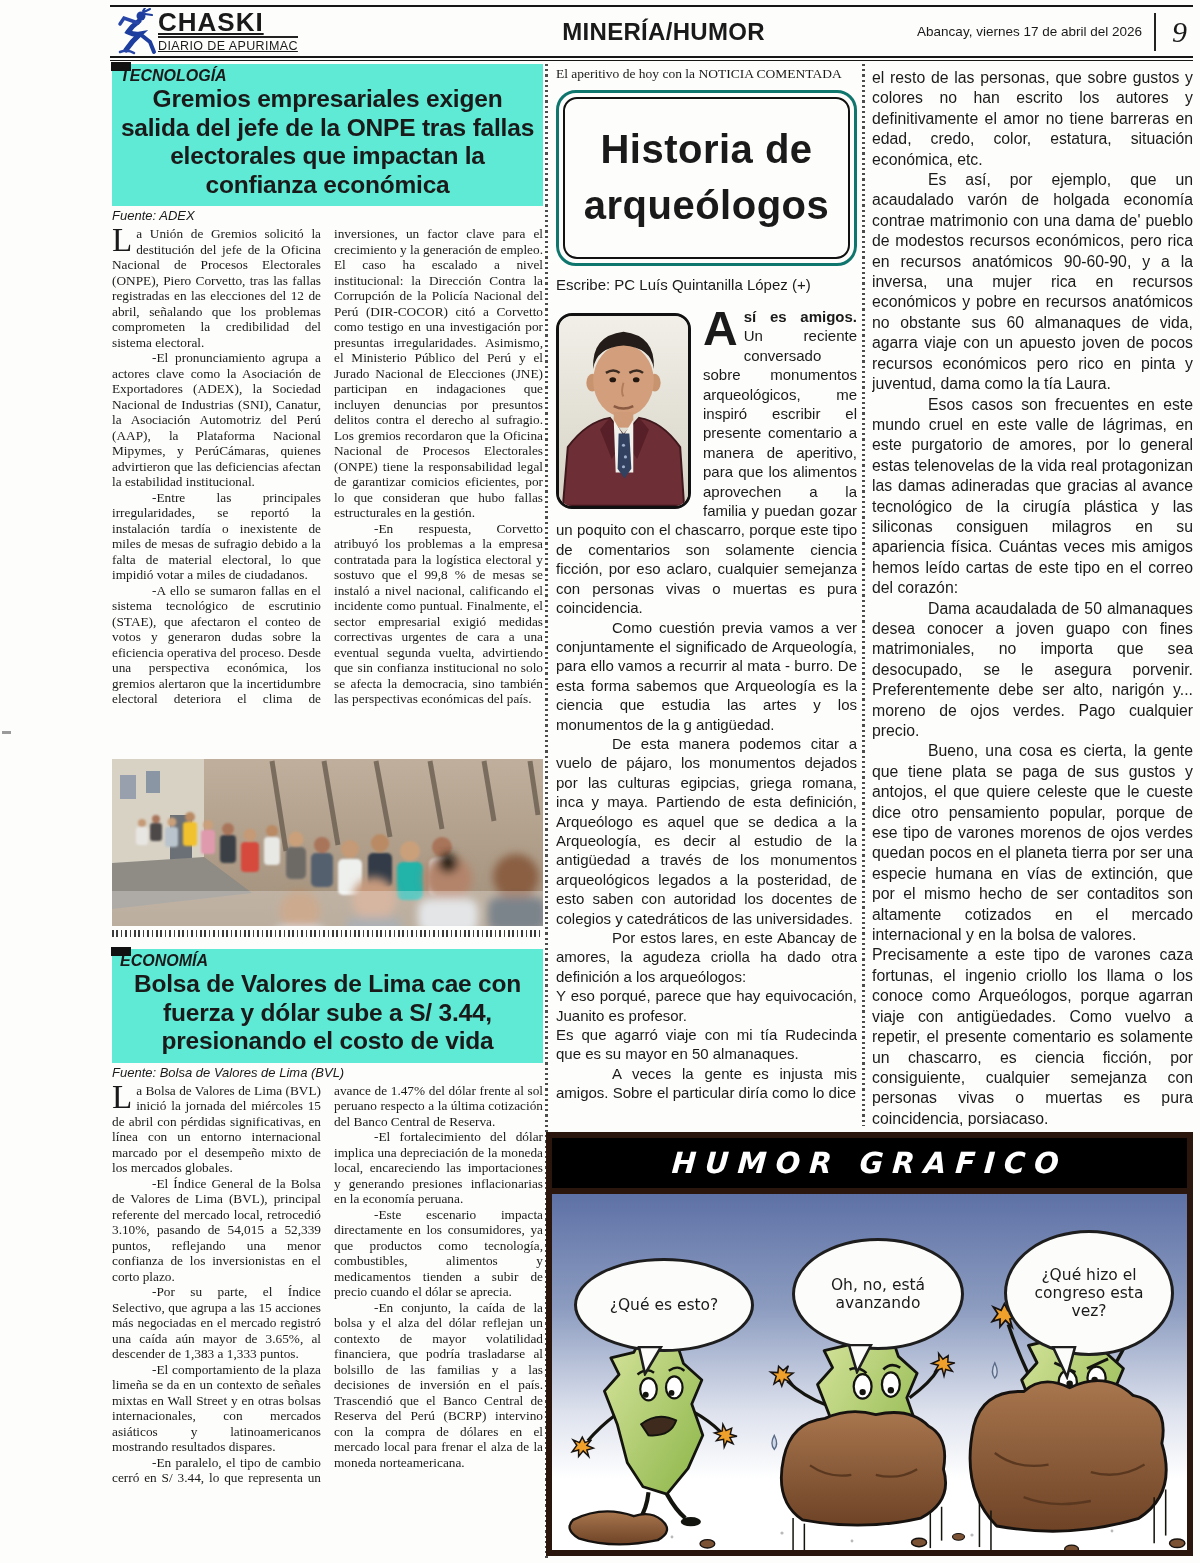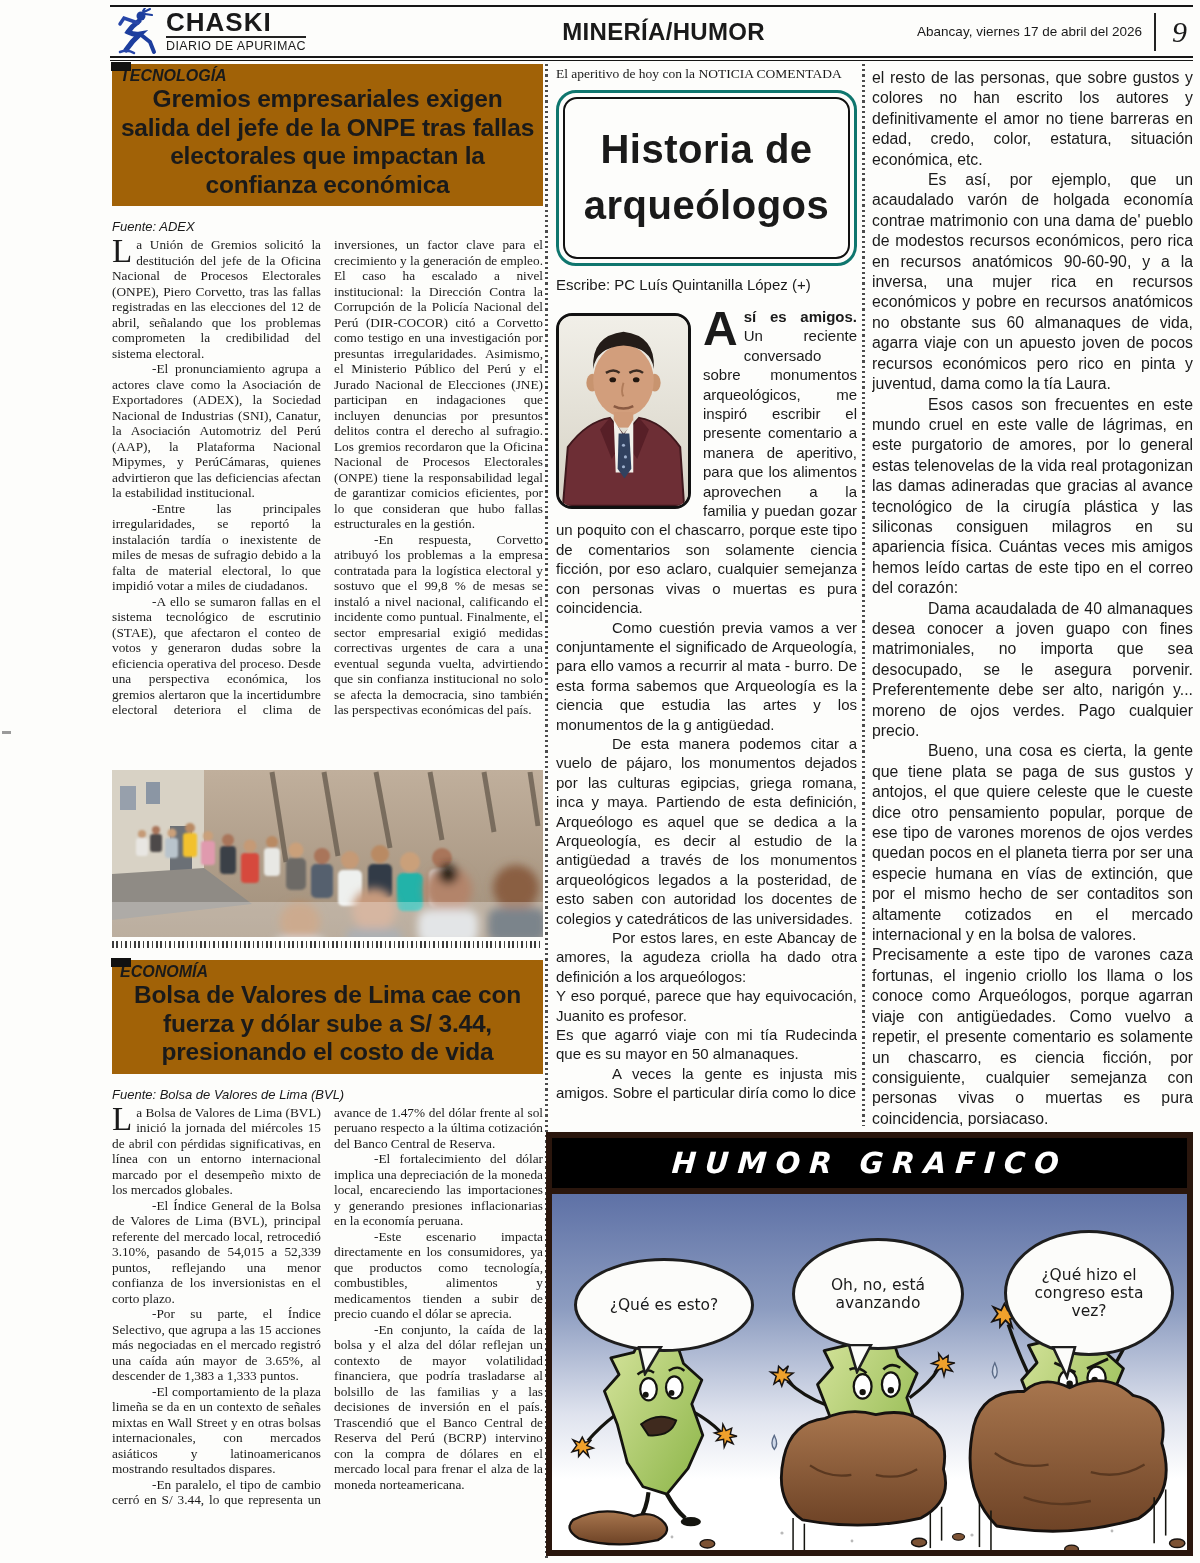--- a/index.html
+++ b/index.html
@@ -10,44 +10,44 @@
     font-family:"Liberation Sans", sans-serif;
   }
 
   
   .header {
     position:absolute; left:110px; top:5px; width:1083px; height:53px;
     border-top:2px solid #161616; border-bottom:2px solid #161616;
     display:flex; align-items:center;
   }
   .header::after { content:""; position:absolute; left:0; right:0; bottom:-5px; height:1px; background:#161616; }
-  .logo { display:flex; align-items:center; gap:8px; width:300px; padding-left:4px; }
+  .logo { display:flex; align-items:center; width:300px; padding-left:4px;text-decoration:underline; }
   .brand-text { display:flex; flex-direction:column; }
   .brand { font-weight:bold; font-size:26px; line-height:25px; letter-spacing:1px; border-bottom:2px solid #222; padding-bottom:1px; }
   .brand-sub { font-size:12.5px; letter-spacing:.4px; margin-top:1px; }
   .section-title { flex:1; text-align:center; font-weight:bold; font-size:24px; letter-spacing:.3px; }
   .head-right { display:flex; align-items:center; }
   .dateline { font-size:13.5px; padding-right:12px; }
   .pagebox { border-left:2px solid #222; height:38px; display:flex; align-items:center; padding:0 6px 0 16px; }
   .pagenum { font-family:"Liberation Serif", serif; font-style:italic; font-size:30px; }
 
   
   .divider { position:absolute; width:3px;
     background-image:repeating-linear-gradient(to bottom,#4c4c4c 0 2.2px, transparent 2.2px 5.2px); }
   #div-left  { left:545px; top:64px; height:1494px; }
   #div-right { left:862px; top:64px; height:1062px; }
   .edge-dash { position:absolute; left:2px; top:731px; width:9px; height:3px; background:#9a9a9a; }
 
   
   .col-left { position:absolute; left:112px; top:64px; width:431px; }
-  .block-head { position:relative; background:#a16207; padding:3px 8px 7px; }
+  .block-head { position:relative; background:#5eead4; padding:3px 8px 7px; }
   .corner-mark { position:absolute; left:-1px; top:-2px; width:20px; height:9px; background:#111; }
   .kicker { font-style:italic; font-weight:bold; font-size:16px; }
   .headline { font-weight:bold; font-size:24.5px; line-height:28.5px; text-align:center; letter-spacing:-.2px; }
-  .fuente { font-style:italic; font-size:13px; line-height:15px; margin:13px 0 3px; }
+  .fuente { font-style:italic; font-size:13px; line-height:15px; margin:2px 0 3px; }
   .serif-body {
     font-family:"Liberation Serif", serif; font-size:13.3px; line-height:15.5px;
     text-align:justify; column-count:2; column-gap:13px; overflow:hidden;
   }
   .serif-body p { margin:0; }
   .serif-body p.ind { text-indent:40px; }
   .dropcap-serif { float:left; font-size:33px; line-height:27px; padding:1px 4px 0 0; }
   .tech-body { height:527px; }
   .econ-body { height:460px; }
   .photo-queue { display:block; margin-top:6px; width:431px; height:167px; }
@@ -287,21 +287,21 @@
     <p>Es que agarró viaje con mi tía Rudecinda que es su mayor en 50 almanaques.</p>
     <p class="ind">A veces la gente es injusta mis amigos. Sobre el particular diría como lo dice</p>
   </div>
 </div>
 
 <div class="col-right">
   <div class="sans-article">
     <p>el resto de las personas, que sobre gustos y colores no han escrito los autores y definitivamente el amor no tiene barreras en edad, credo, color, estatura, situación económica, etc.</p>
     <p class="ind">Es así, por ejemplo, que un acaudalado varón de holgada economía contrae matrimonio con una dama de' pueblo de modestos recursos económicos, pero rica en recursos anatómicos 90-60-90, y a la inversa, una mujer rica en recursos económicos y pobre en recursos anatómicos no obstante sus 60 almanaques de vida, agarra viaje con un apuesto joven de pocos recursos económicos pero rico en pinta y juventud, dama como la tía Laura.</p>
     <p class="ind">Esos casos son frecuentes en este mundo cruel en este valle de lágrimas, en este purgatorio de amores, por lo general estas telenovelas de la vida real protagonizan las damas adineradas que gracias al avance tecnológico de la cirugía plástica y las siliconas consiguen milagros en su apariencia física. Cuántas veces mis amigos hemos leído cartas de este tipo en el correo del corazón:</p>
-    <p class="ind">Dama acaudalada de 40 almanaques desea conocer a joven guapo con fines matrimoniales, no importa que sea desocupado, se le asegura porvenir. Preferentemente debe ser alto, narigón y... moreno de ojos verdes. Pago cualquier precio.</p>
+    <p class="ind">Dama acaudalada de 50 almanaques desea conocer a joven guapo con fines matrimoniales, no importa que sea desocupado, se le asegura porvenir. Preferentemente debe ser alto, narigón y... moreno de ojos verdes. Pago cualquier precio.</p>
     <p class="ind">Bueno, una cosa es cierta, la gente que tiene plata se paga de sus gustos y antojos, el que quiere celeste que le cueste dice otro pensamiento popular, porque de ese tipo de varones morenos de ojos verdes quedan pocos en el planeta tierra por ser una especie humana en vías de extinción, que por el mismo hecho de ser contaditos son altamente cotizados en el mercado internacional y en la bolsa de valores.</p>
     <p>Precisamente a este tipo de varones caza fortunas, el ingenio criollo los llama o los conoce como Arqueólogos, porque agarran viaje con antigüedades. Como vuelvo a repetir, el presente comentario es solamente un chascarro, es ciencia ficción, por consiguiente, cualquier semejanza con personas vivas o muertas es pura coincidencia, porsiacaso.</p>
   </div>
 </div>
 
 <div class="comic">
   <div class="comic-title">
     <span>HUMOR GRAFICO</span>
   </div>
   <div class="comic-art">

